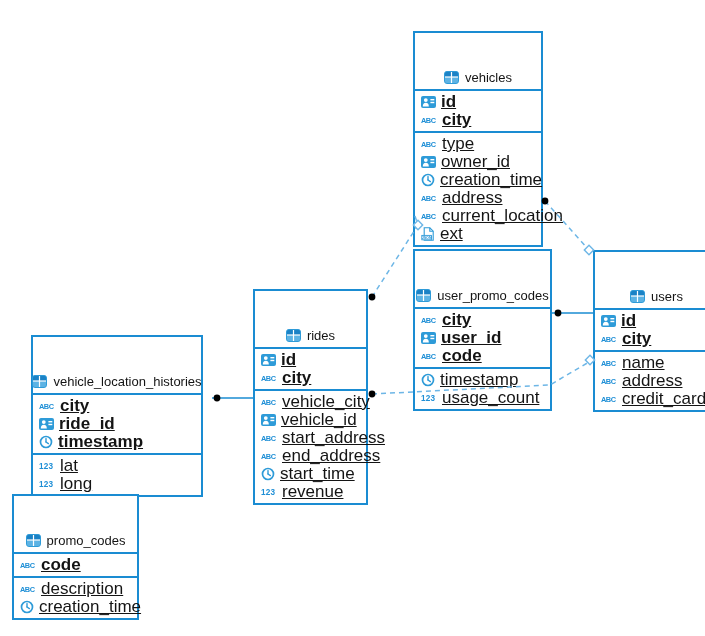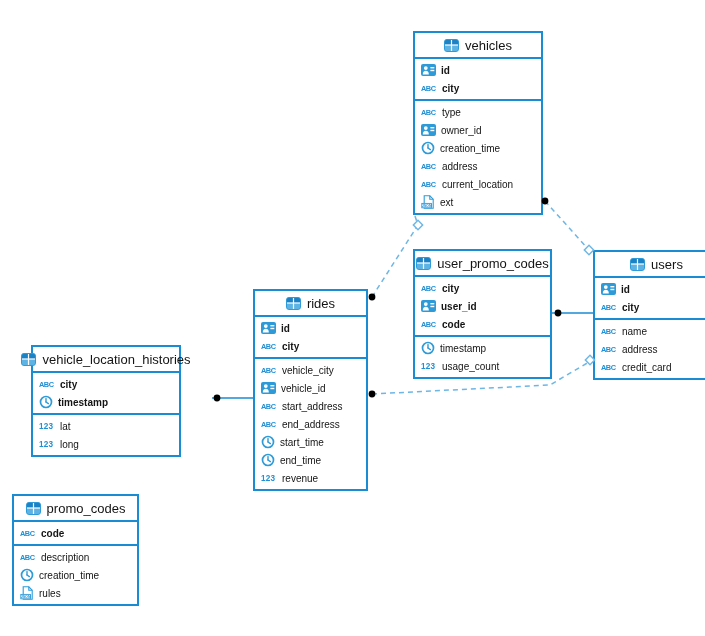--- a/index.html
+++ b/index.html
@@ -25,38 +25,40 @@
     border:2px solid var(--table-border,#1a8cd2);
     box-sizing:border-box;
     z-index:2;
   }
   .thead{
     height:24px;
     display:flex;align-items:center;justify-content:center;
     gap:6px;
     padding:0 6px;
     border-bottom:2px solid var(--table-border,#1a8cd2);
+    margin-top:32px;
   }
   .tname{
     font-size:13px;
     color:var(--text,#141414);
     white-space:nowrap;
   }
   .section{padding:2px 0;}
   .section.pk{border-bottom:2px solid var(--table-border,#1a8cd2);}
   .crow{
     height:18px;
     display:flex;align-items:center;
     gap:5px;
     padding:0 6px;
     white-space:nowrap;
   }
   .crow .cname{
-    font-size:10px;
+    font-size:17px;
     color:var(--text,#141414);
+    text-decoration:underline;
   }
   .crow.pkrow .cname{font-weight:700;}
   .icn{flex:0 0 auto;display:flex;align-items:center;text-decoration:underline;}
 </style>
 </head>
 <body>
 
 <div id="diagram">
   <svg id="connectors" width="705" height="636">
       <g>
@@ -381,59 +383,61 @@
             <svg width="14" height="14" viewBox="0 0 14 14">
               <circle cx="7" cy="7" r="5.5" fill="#fff" stroke="#2e9bd8" stroke-width="1.7"></circle>
               <line x1="7" y1="7" x2="7" y2="3.6" stroke="#2e9bd8" stroke-width="1.4" stroke-linecap="round"></line>
               <line x1="7" y1="7" x2="9.4" y2="8.6" stroke="#2e9bd8" stroke-width="1.4" stroke-linecap="round"></line>
             </svg>
           </span>
           <span class="cname">start_time</span>
         </div>
         <div class="crow">
           <span class="icn">
-            <svg width="14" height="14" viewBox="0 0 14 14">
-              <circle cx="7" cy="7" r="5.5" fill="#fff" stroke="#2e9bd8" stroke-width="1.7"></circle>
-              <line x1="7" y1="7" x2="7" y2="3.6" stroke="#2e9bd8" stroke-width="1.4" stroke-linecap="round"></line>
-              <line x1="7" y1="7" x2="9.4" y2="8.6" stroke="#2e9bd8" stroke-width="1.4" stroke-linecap="round"></line>
-            </svg>
-          </span>
-          <span class="cname">end_time</span>
-        </div>
-        <div class="crow">
-          <span class="icn">
             <svg width="16" height="10" viewBox="0 0 16 10">
               <text x="0" y="8.4" font-family="Liberation Sans, sans-serif" font-size="8.2" font-weight="bold" fill="#1f8fd6" textLength="14">123</text>
             </svg>
           </span>
           <span class="cname">revenue</span>
         </div>
       </div>
     </div>
-    <div class="etable" style="left: 31px; top: 345px; width: 150px;">
+    <div class="etable" style="left: 31px; top: 335px; width: 172px;">
       <div class="thead">
         <span class="icn">
           <svg width="15" height="13" viewBox="0 0 15 13">
             <rect x="0.5" y="0.5" width="14" height="12" rx="2.4" fill="#5db3e4"></rect>
             <path d="M0.5 6 h14 v-3.1 a2.4 2.4 0 0 0 -2.4 -2.4 h-9.2 a2.4 2.4 0 0 0 -2.4 2.4 z" fill="#1b82c6"></path>
             <line x1="1" y1="6" x2="14" y2="6" stroke="#fff" stroke-width="1.2"></line>
             <line x1="7.5" y1="1" x2="7.5" y2="12" stroke="#fff" stroke-width="1.2"></line>
             <rect x="0.5" y="0.5" width="14" height="12" rx="2.4" fill="none" stroke="#2e9bd8" stroke-width="1"></rect>
           </svg>
         </span>
         <span class="tname">vehicle_location_histories</span>
       </div>
       <div class="section pk">
         <div class="crow pkrow">
           <span class="icn">
             <svg width="16" height="10" viewBox="0 0 16 10">
               <text x="0" y="8.2" font-family="Liberation Sans, sans-serif" font-size="7.4" font-weight="bold" fill="#1f8fd6" textLength="15">ABC</text>
             </svg>
           </span>
           <span class="cname">city</span>
+        </div>
+        <div class="crow pkrow">
+          <span class="icn">
+            <svg width="15" height="12" viewBox="0 0 15 12">
+              <rect x="0" y="0" width="15" height="12" rx="2" fill="#2e9bd8"></rect>
+              <circle cx="4.8" cy="4.1" r="1.9" fill="#fff"></circle>
+              <path d="M1.8 10.4 Q1.8 6.7 4.8 6.7 Q7.8 6.7 7.8 10.4 Z" fill="#fff"></path>
+              <rect x="9.4" y="3" width="3.9" height="1.4" fill="#fff"></rect>
+              <rect x="9.4" y="5.8" width="3.9" height="1.4" fill="#fff"></rect>
+            </svg>
+          </span>
+          <span class="cname">ride_id</span>
         </div>
         <div class="crow pkrow">
           <span class="icn">
             <svg width="14" height="14" viewBox="0 0 14 14">
               <circle cx="7" cy="7" r="5.5" fill="#fff" stroke="#2e9bd8" stroke-width="1.7"></circle>
               <line x1="7" y1="7" x2="7" y2="3.6" stroke="#2e9bd8" stroke-width="1.4" stroke-linecap="round"></line>
               <line x1="7" y1="7" x2="9.4" y2="8.6" stroke="#2e9bd8" stroke-width="1.4" stroke-linecap="round"></line>
             </svg>
           </span>
           <span class="cname">timestamp</span>
@@ -493,26 +497,15 @@
         <div class="crow">
           <span class="icn">
             <svg width="14" height="14" viewBox="0 0 14 14">
               <circle cx="7" cy="7" r="5.5" fill="#fff" stroke="#2e9bd8" stroke-width="1.7"></circle>
               <line x1="7" y1="7" x2="7" y2="3.6" stroke="#2e9bd8" stroke-width="1.4" stroke-linecap="round"></line>
               <line x1="7" y1="7" x2="9.4" y2="8.6" stroke="#2e9bd8" stroke-width="1.4" stroke-linecap="round"></line>
             </svg>
           </span>
           <span class="cname">creation_time</span>
         </div>
-        <div class="crow">
-          <span class="icn">
-            <svg width="14" height="14" viewBox="0 0 14 14">
-              <path d="M3.2 0.8 h5.6 l3.4 3.4 v9 h-9 z" fill="#fff" stroke="#2e9bd8" stroke-width="1.1"></path>
-              <path d="M8.8 0.8 v3.4 h3.4" fill="none" stroke="#2e9bd8" stroke-width="1.1"></path>
-              <rect x="0.8" y="8.4" width="9.6" height="4.4" fill="#fff" stroke="#2e9bd8" stroke-width="0.9"></rect>
-              <text x="5.6" y="11.9" text-anchor="middle" font-family="Liberation Sans, sans-serif" font-size="3.6" font-weight="bold" fill="#1f8fd6">JSON</text>
-            </svg>
-          </span>
-          <span class="cname">rules</span>
-        </div>
       </div>
     </div>
   </div>
 
 </body></html>

